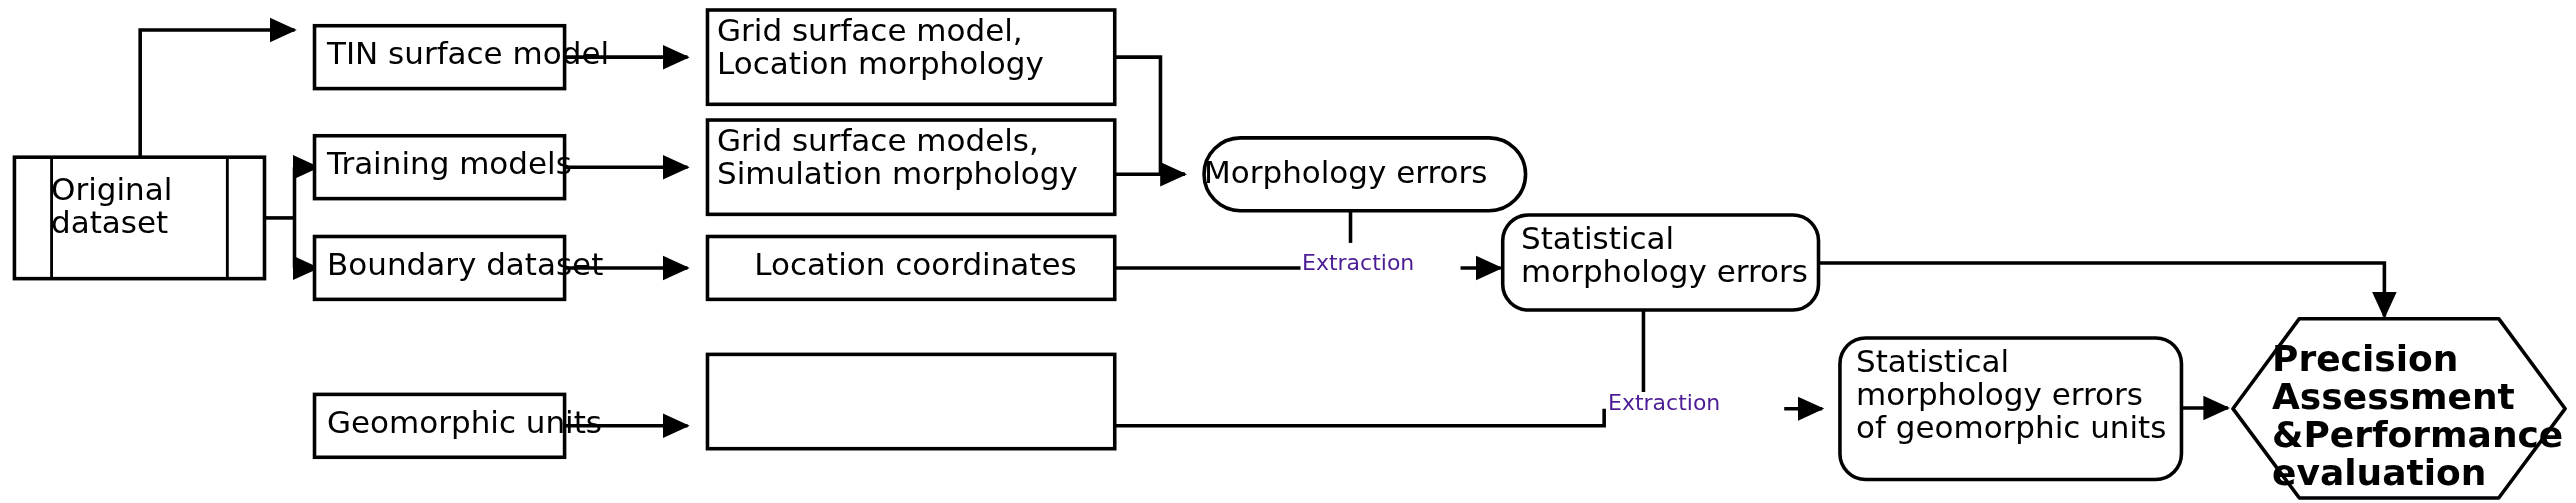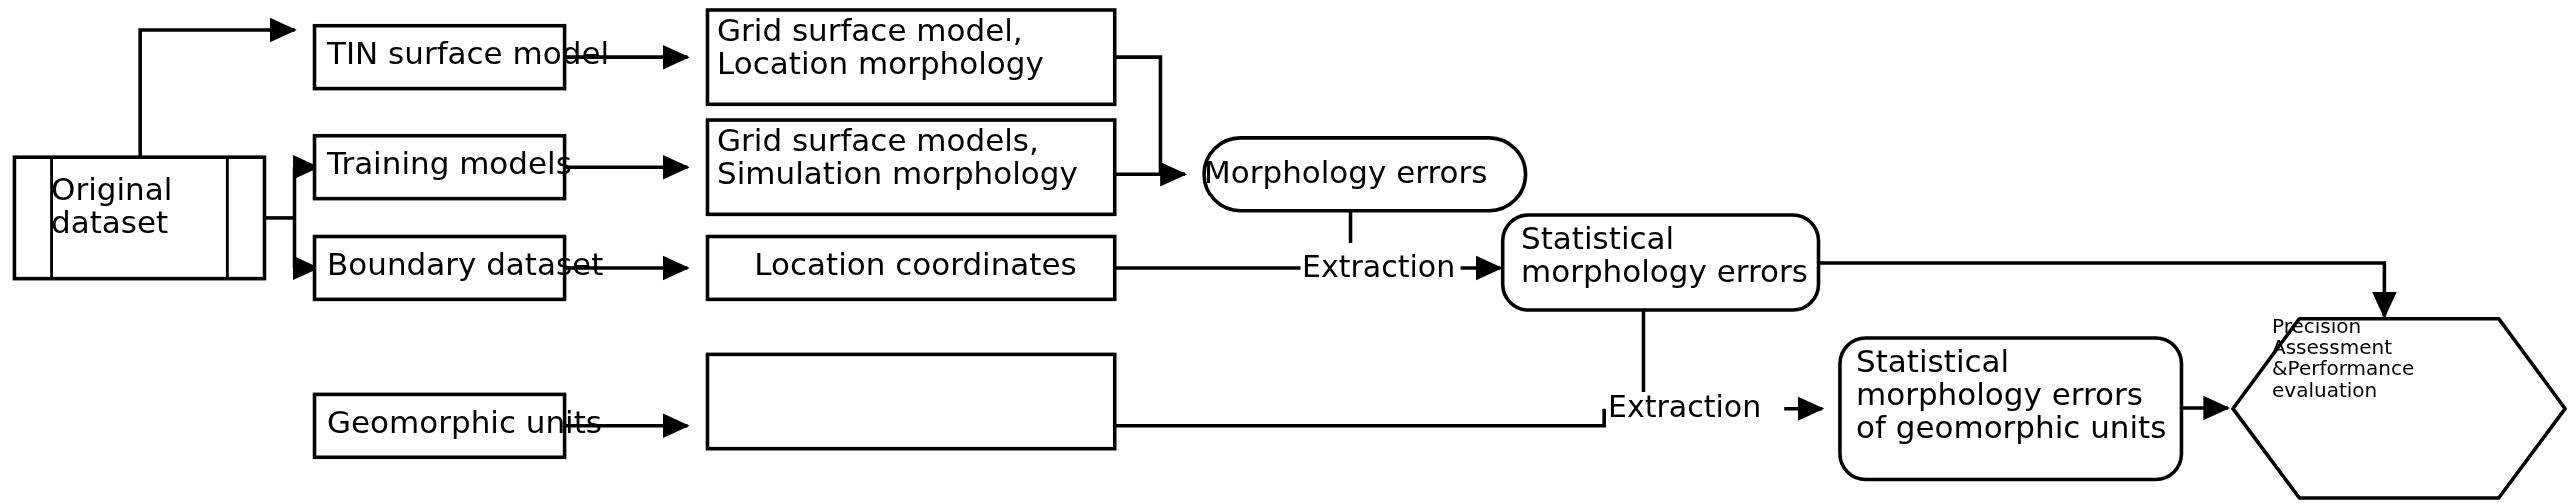--- a/index.html
+++ b/index.html
@@ -61,22 +61,22 @@
     line-height: 1.06;
     color: #000000;
     white-space: pre;
     pointer-events: none;
   }
   .lbl-left   { text-align: left; }
   .lbl-center { text-align: left; }
   .edge-label {
     position: absolute;
     font-family: "DejaVu Sans", sans-serif;
-    font-size: 30px;
-    color: #000000;
+    font-size: 22px;
+    color: #4c1d95;
     white-space: pre;
     background: #ffffff;
     line-height: 1.0;
   }
 </style>
 </head>
 <body>
 
 <div id="canvas">
 
@@ -165,21 +165,21 @@
 
   <div class="node-label lbl-center" style="left:1204px; top:156px; width:322px;">Morphology errors</div>
 
   <div class="node-label lbl-left" style="left:1521px; top:222px; width:300px;">Statistical
 morphology errors</div>
 
   <div class="node-label lbl-left" style="left:1856px; top:345px; width:326px;">Statistical
 morphology errors
 of geomorphic units</div>
 
-  <div class="node-label lbl-center" style="left:2272px; top:316px; width:257px; font-size:20px;">Precision
+  <div class="node-label lbl-center" style="left:2272px; top:340px; width:257px; font-size:36px;font-weight:bold;">Precision
 Assessment
 &amp;Performance
 evaluation</div>
 
   <div class="edge-label" style="left:1302px; top:252px;">Extraction</div>
 
   <div class="edge-label" style="left:1608px; top:392px;">Extraction</div>
 
 </div>
 

